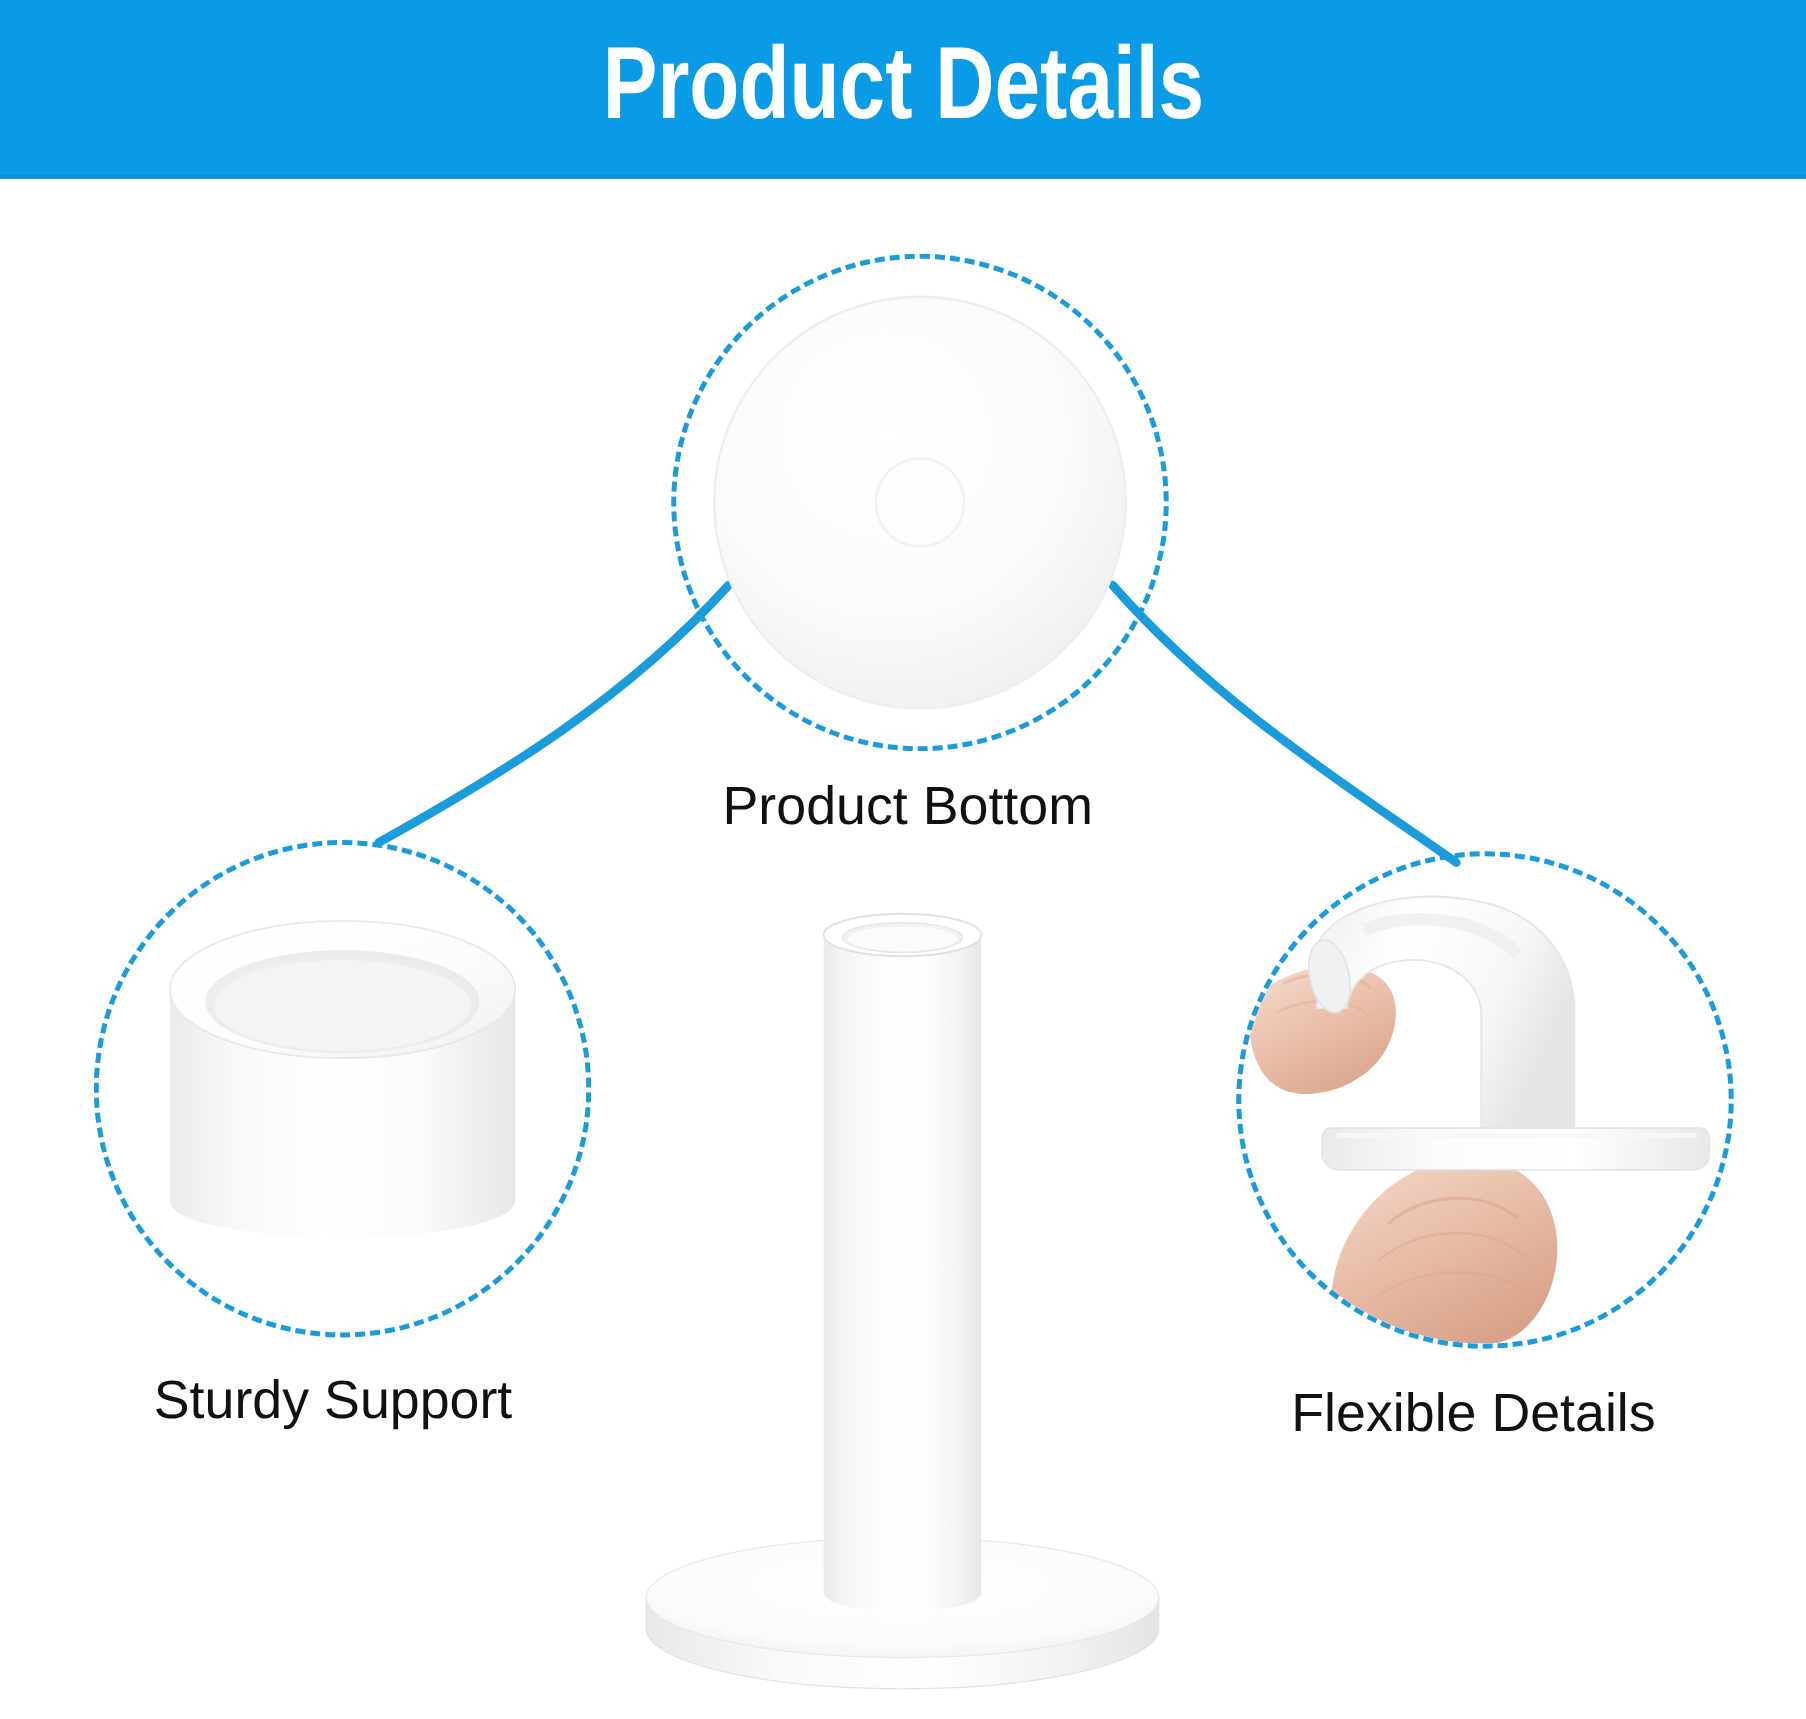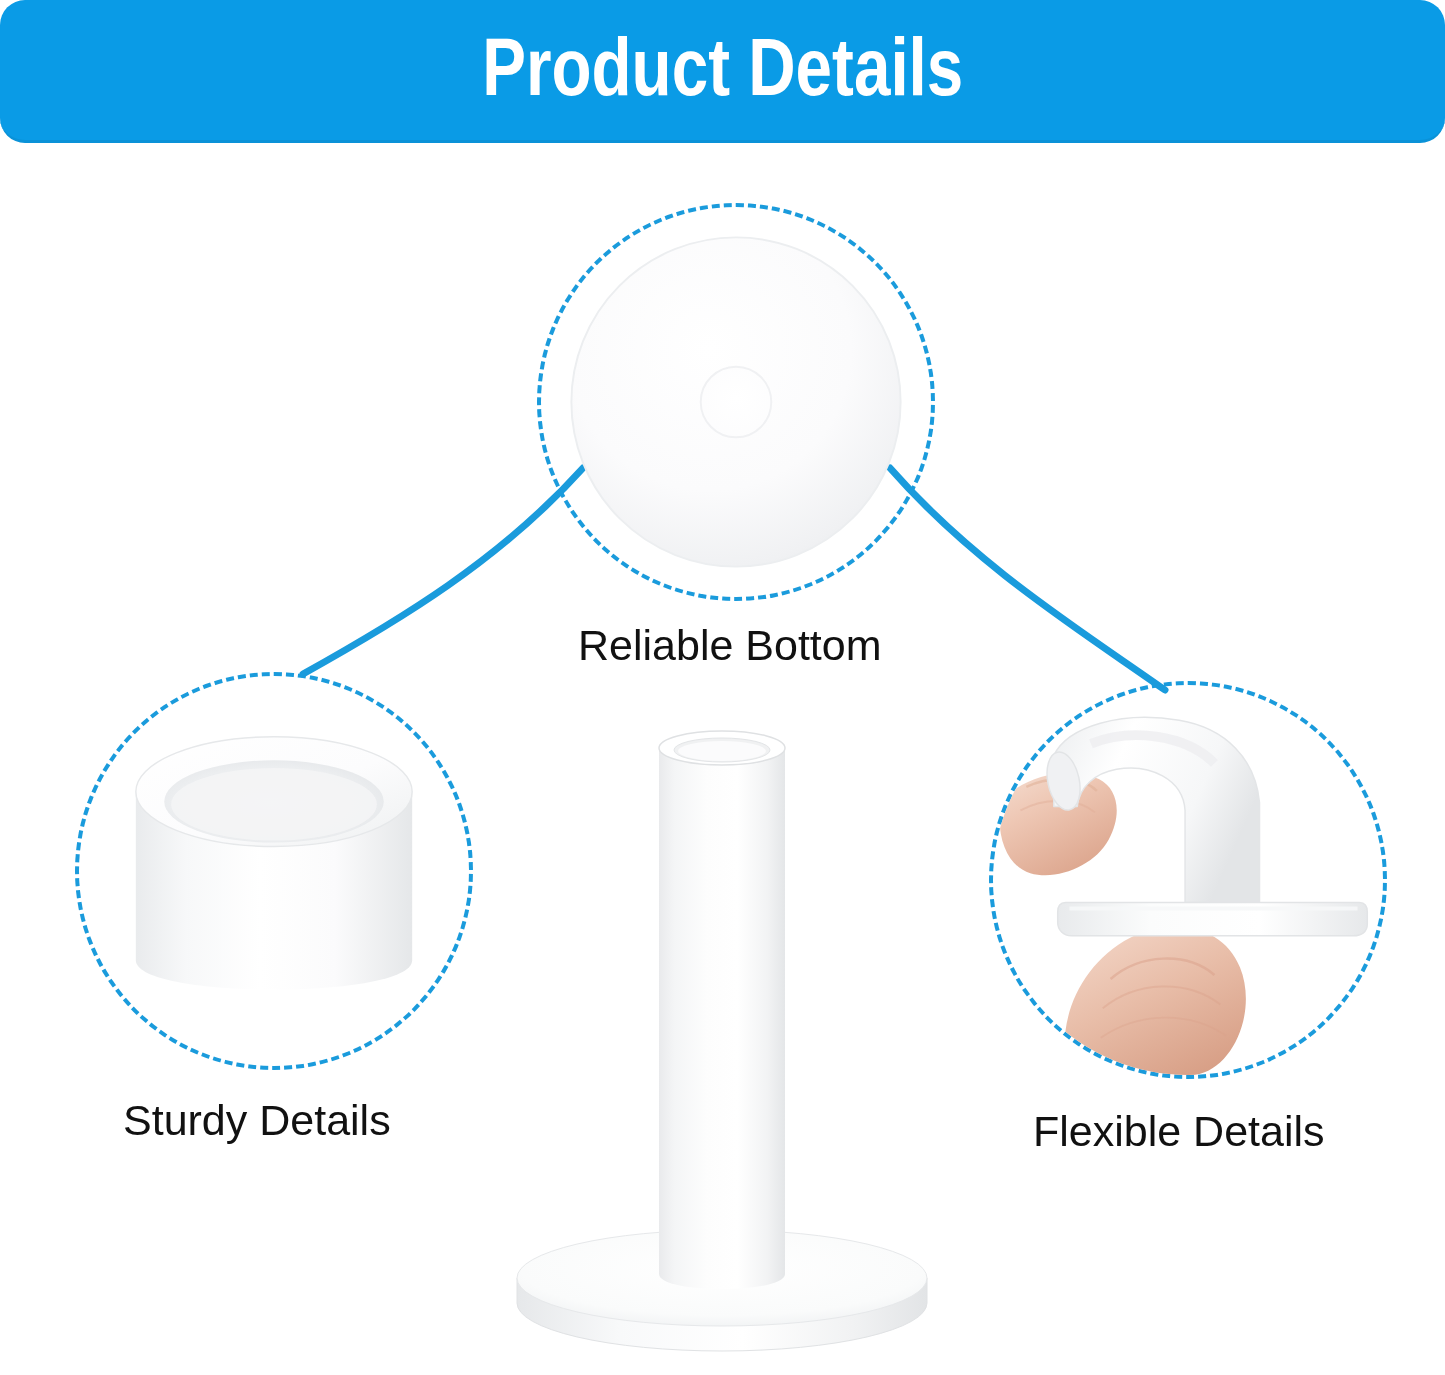--- a/index.html
+++ b/index.html
@@ -18,21 +18,20 @@
   
   #header-banner {
     position:absolute;
     left:0; top:0;
     width:1445px; height:143px;
     background:#0a9be6;
     display:flex;
     align-items:center;
     justify-content:center;
     border-bottom:3px solid #0a92d8;
-    border-radius:25px;
   }
   #header-title {
     color:#ffffff;
     font-family:"Liberation Sans Narrow","Liberation Sans", sans-serif;
     font-size:82px;
     font-weight:bold;
     letter-spacing:0px;
     transform:scaleX(0.80);
     transform-origin:center center;
     white-space:nowrap;
@@ -144,21 +143,21 @@
             <stop offset="0%" stop-color="#ffffff"></stop>
             <stop offset="100%" stop-color="#fcfcfd"></stop>
           </radialGradient>
         </defs>
         <circle cx="199" cy="199" r="168" fill="url(#discGrad)"></circle>
         <circle cx="199" cy="199" r="168" fill="none" stroke="#eceef0" stroke-width="2"></circle>
         <circle cx="199" cy="199" r="36" fill="url(#holeGrad)" stroke="#f0f1f3" stroke-width="2"></circle>
       </svg>
     </div>
   </div>
-  <div class="callout-label" style="left:578px; top:622px;">Reliable Bottom</div>
+  <div class="callout-label" style="left:578px; top:622px;">Product Bottom</div>
 
   <div class="callout-circle" style="left:75px; top:672px; width:398px; height:398px;">
     <div class="callout-inner">
       <svg class="art-svg" viewBox="0 0 398 398">
         <defs>
           <linearGradient id="cylSide" x1="0" y1="0" x2="1" y2="0">
             <stop offset="0%" stop-color="#e9ebed"></stop>
             <stop offset="18%" stop-color="#f7f8f9"></stop>
             <stop offset="45%" stop-color="#ffffff"></stop>
             <stop offset="72%" stop-color="#fbfbfc"></stop>
@@ -180,21 +179,21 @@
 
         <ellipse cx="199" cy="118" rx="141" ry="56" fill="url(#cylRim)" stroke="#e6e8ea" stroke-width="1.5"></ellipse>
 
         <ellipse cx="199" cy="128" rx="112" ry="42" fill="url(#cylBore)"></ellipse>
 
         <path d="M 87 128 A 112 42 0 0 0 311 128 A 112 42 0 0 1 87 128 Z" fill="#e8eaec" opacity="0.6"></path>
         <ellipse cx="199" cy="131" rx="105" ry="37" fill="#f4f5f6" opacity="0.85"></ellipse>
       </svg>
     </div>
   </div>
-  <div class="callout-label" style="left:123px; top:1097px;">Sturdy Details</div>
+  <div class="callout-label" style="left:123px; top:1097px;">Sturdy Support</div>
 
   <div class="callout-circle" style="left:989px; top:681px; width:398px; height:398px;">
     <div class="callout-inner">
       <svg class="art-svg" viewBox="0 0 398 398">
         <defs>
           <linearGradient id="skinTop" x1="0" y1="0" x2="0.6" y2="1">
             <stop offset="0%" stop-color="#f5ddd0"></stop>
             <stop offset="40%" stop-color="#eec7b4"></stop>
             <stop offset="100%" stop-color="#dda78f"></stop>
           </linearGradient>

